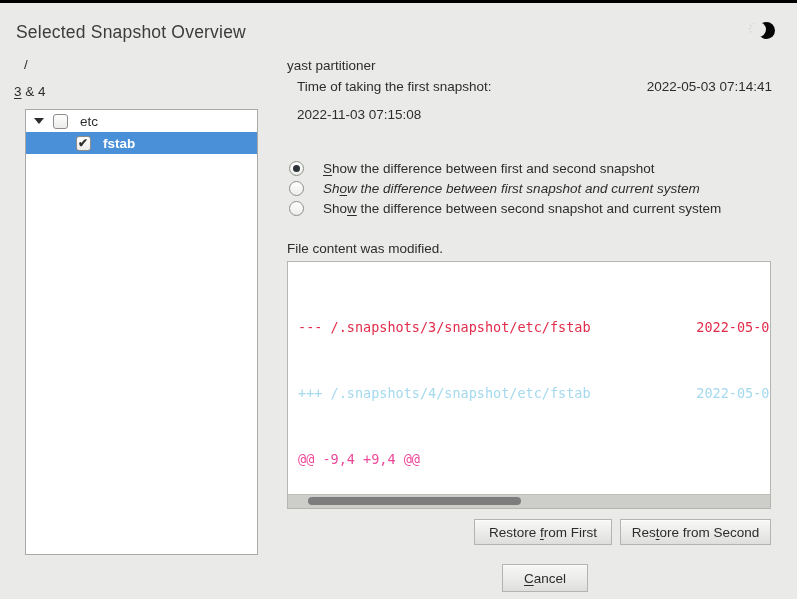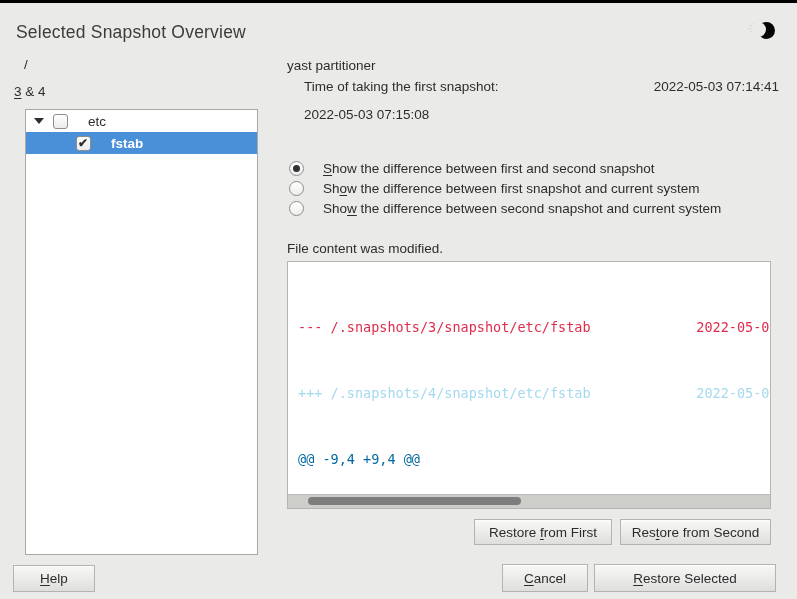--- a/index.html
+++ b/index.html
@@ -31,30 +31,30 @@
   }
   .tree-row { position:relative; height:22px; display:flex; align-items:center; cursor:pointer; }
   .tree-row.selected { background:#4a90d9; color:#ffffff;font-weight:bold; }
   .expander { width:0; height:0; border-left:5px solid transparent; border-right:5px solid transparent;
               border-top:6px solid #2d2d2d; margin-left:8px; }
   .checkbox { width:15px; height:15px; box-sizing:border-box; border:1px solid #8d8d89; border-radius:3px;
               background:linear-gradient(#fefefe,#ececeb); position:relative; }
   .checkbox.cb-etc { margin-left:9px; }
   .checkbox.cb-fstab { margin-left:50px; }
   .checkbox.checked::after { content:"\2714"; position:absolute; left:1px; top:-1px; font-size:12px; color:#2d2d2d; }
-  .tree-label { margin-left:20px; }
+  .tree-label { margin-left:12px; }
 
   
   .description { left:287px; top:55px; }
-  .time-row { left:304px; width:475px; display:flex; justify-content:space-between;align-items:flex-end; }
+  .time-row { left:297px; width:475px; display:flex; justify-content:space-between;align-items:flex-end; }
   .time-row.first { top:76px; }
   .time-row.second { top:104px; }
 
   .radio-row { left:289px; display:flex; align-items:center; cursor:pointer; }
-  .radio-row.r0 { top:158px; } .radio-row.r1 { top:178px; } .radio-row.r2 { top:198px; }
+  .radio-row.r0 { top:158px; } .radio-row.r1 { top:178px;font-style:italic; } .radio-row.r2 { top:198px; }
   .radio { width:15px; height:15px; box-sizing:border-box; border:1px solid #8d8d89; border-radius:50%;
            background:linear-gradient(#ffffff,#ededec); position:relative; flex:0 0 auto; }
   .radio.selected::after { content:""; position:absolute; left:3px; top:3px; width:7px; height:7px;
            border-radius:50%; background:#2e3436; }
   .radio-text { margin-left:19px; white-space:nowrap; }
   .mn { text-decoration:underline; text-underline-offset:2px; }
 
   .status-text { left:287px; top:238px; }
 
   .diff-panel {
@@ -63,21 +63,21 @@
   }
   .diff-content {
     position:absolute; left:0; top:0; right:0; bottom:13px; overflow:hidden;
     padding:10px 0 0 10px;
     font-family:"DejaVu Sans Mono", monospace; font-size:13.5px; line-height:22px;
     white-space:pre;
   }
   .ln { height:22px; }
   .ln.del { color:#e12d4b; }
   .ln.add { color:#a4d9ee; }
-  .ln.ctx { color:#0369a1; }
+  .ln.ctx { color:#ec4899; }
   .h-scrollbar { position:absolute; left:0; right:0; bottom:0; height:13px; background:#cdcdca;
                  border-top:1px solid #bdbdb9; }
   .h-thumb { position:absolute; left:20px; top:2px; width:213px; height:8px; border-radius:4px;
              background:#7d7d7d; cursor:grab; }
 
   .btn {
     display:flex; align-items:center; justify-content:center;
     background:linear-gradient(#f8f8f7,#e9e9e8 60%,#dededc);
     border:1px solid #b3b3af; border-radius:0; box-sizing:border-box;
     color:#2c2c2c; cursor:pointer; white-space:nowrap;
@@ -117,21 +117,21 @@
     </div>
   </div>
 
   <div class="abs description">yast partitioner</div>
 
   <div class="abs time-row first">
     <span>Time of taking the first snapshot:</span>
     <span>2022-05-03 07:14:41</span>
   </div>
   <div class="abs time-row second">
-    <span>2022-05-03 07:15:08</span>
+    <span>2022-11-03 07:15:08</span>
   </div>
 
   <div class="abs radio-row r0">
     <div class="radio selected"></div>
     <div class="radio-text"><span></span><span class="mn">S</span><span>how the difference between first and second snapshot</span></div>
   </div>
   <div class="abs radio-row r1">
     <div class="radio"></div>
     <div class="radio-text"><span>Sh</span><span class="mn">o</span><span>w the difference between first snapshot and current system</span></div>
   </div>
@@ -158,23 +158,17 @@
     </div>
   </div>
 
   <div class="abs btn btn-restore-first">
       <span><span>Restore </span><span class="mn">f</span><span>rom First</span></span>
     </div>
   <div class="abs btn btn-restore-second">
       <span><span>Res</span><span class="mn">t</span><span>ore from Second</span></span>
     </div>
 
-  <div class="abs btn btn-help">
-      <span><span></span><span class="mn">H</span><span>elp</span></span>
-    </div>
   <div class="abs btn btn-cancel">
       <span><span></span><span class="mn">C</span><span>ancel</span></span>
-    </div>
-  <div class="abs btn btn-restore-selected">
-      <span><span></span><span class="mn">R</span><span>estore Selected</span></span>
     </div>
 
 </div>
 
 </body></html>

